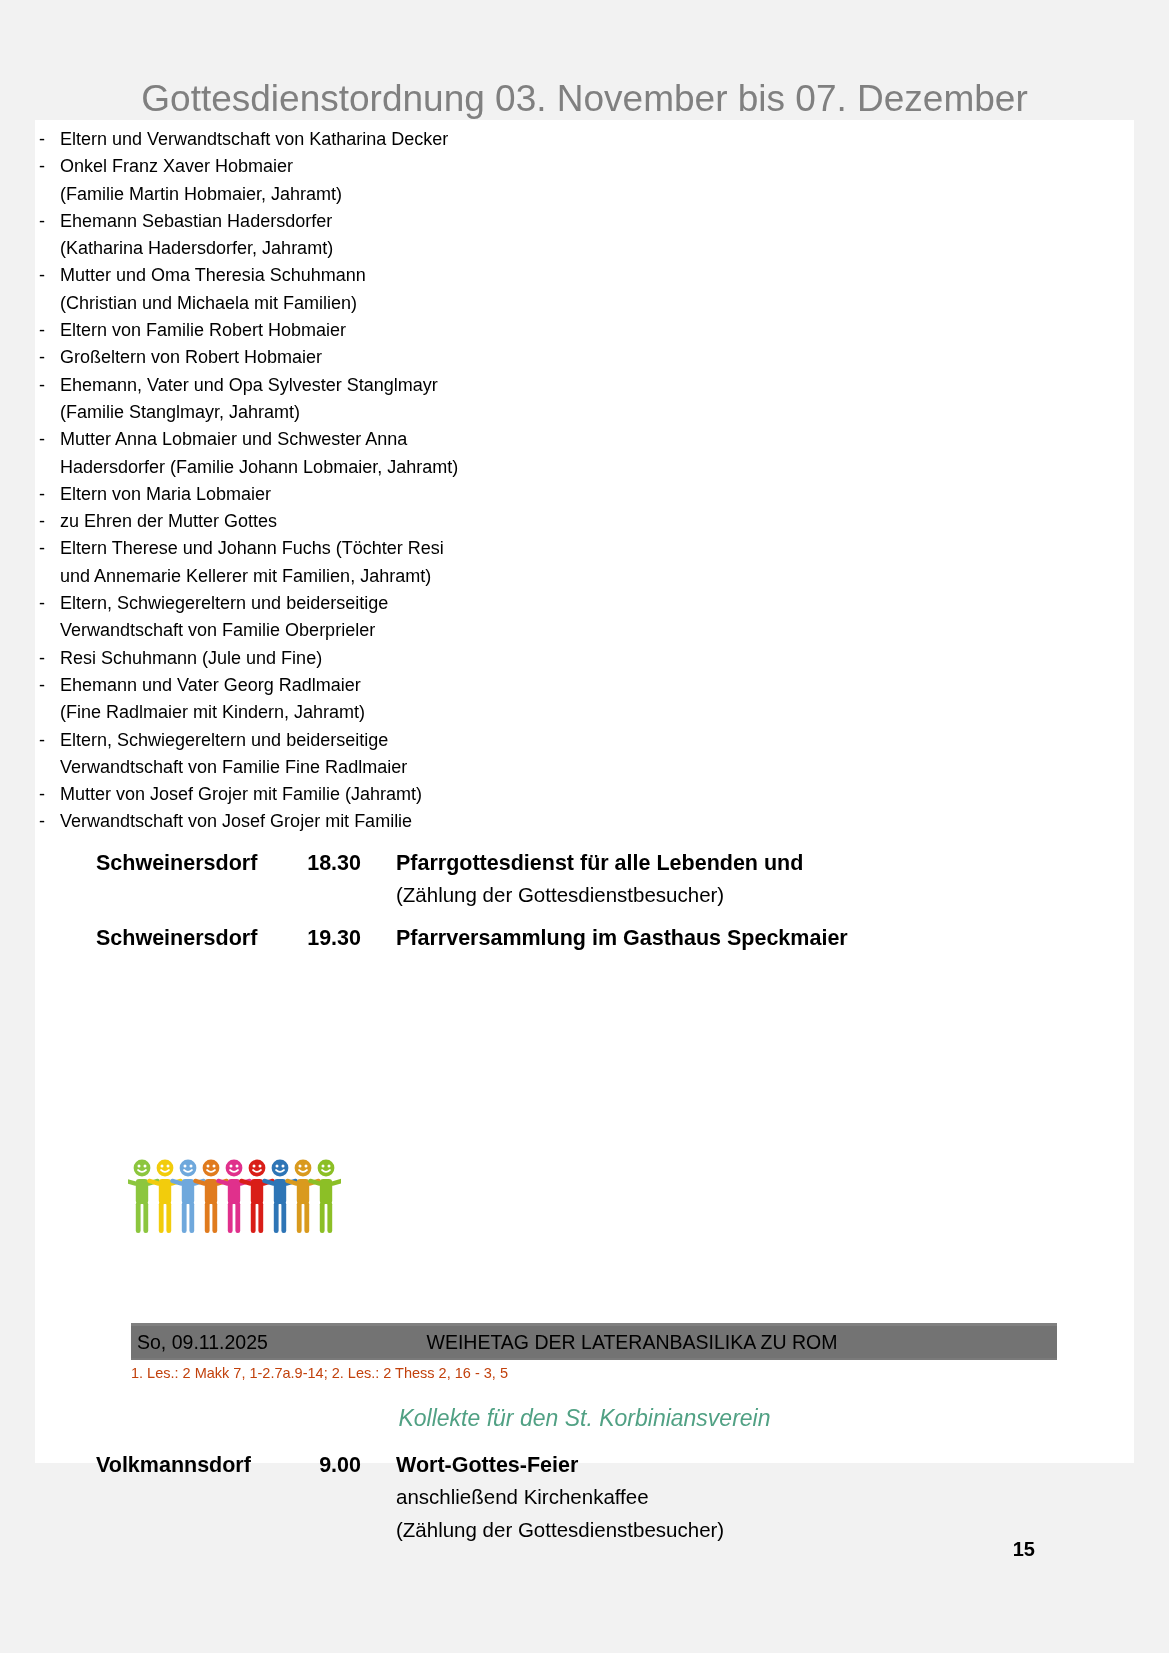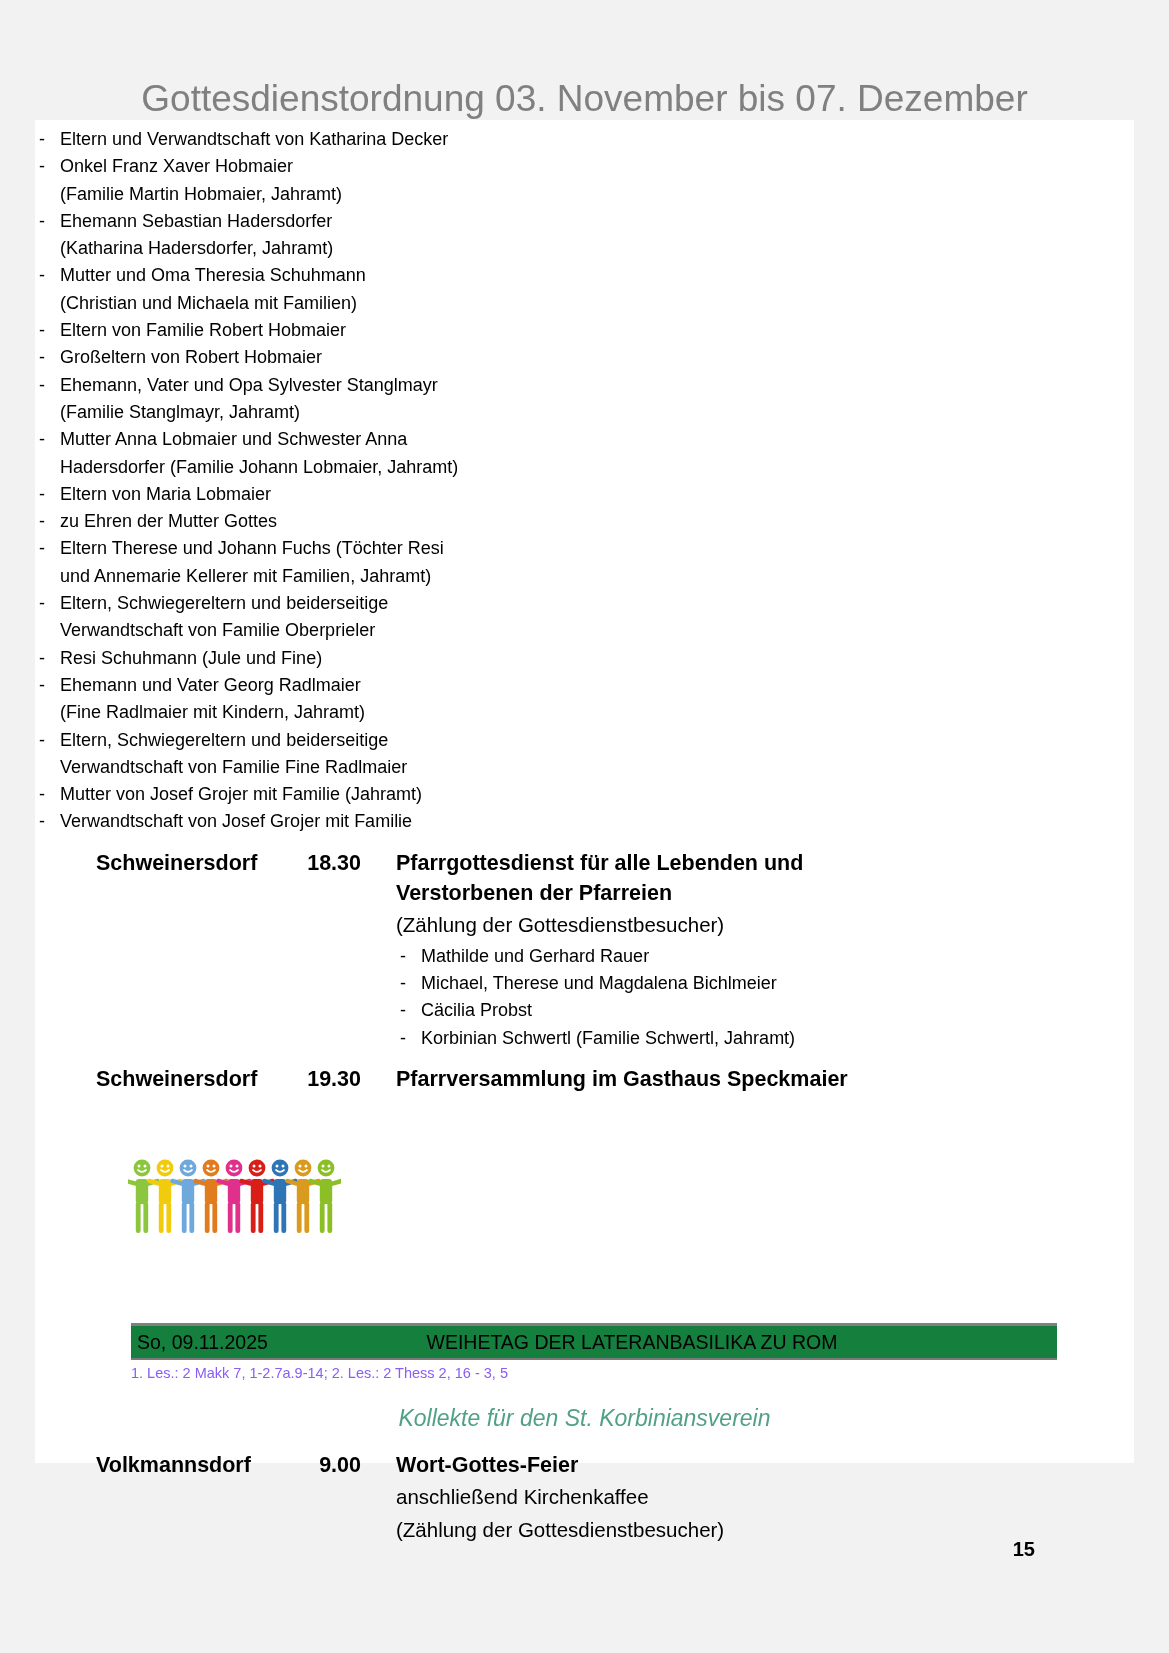--- a/index.html
+++ b/index.html
@@ -154,21 +154,21 @@
     left: 96px;
     top: 1203px;
     width: 926px;
   }
   .date-banner-rule {
     height: 3px;
     background: #808080;
     width: 100%;
   }
   .date-banner {
-    background: #15803d;
+    background: #737373;
     height: 32px;
     display: flex;
     align-items: center;
     font-size: 19.5px;
     position: relative;
   }
   .date-banner .dt {
     padding-left: 6px;
     white-space: nowrap;
   }
@@ -183,21 +183,21 @@
     height: 2px;
     background: #7a7a7a;
     width: 100%;
   }
   .readings {
     position: absolute;
     left: 96px;
     top: 1243px;
     font-size: 14.5px;
     line-height: 20px;
-    color: #8b5cf6;
+    color: #c2410c;
   }
 
   .kollekte {
     position: absolute;
     left: 0;
     top: 1285px;
     width: 1099px;
     text-align: center;
     font-style: italic;
     font-size: 23px;
@@ -264,28 +264,21 @@
           <li>Mutter von Josef Grojer mit Familie (Jahramt)</li>
           <li>Verwandtschaft von Josef Grojer mit Familie</li>
         </ul>
     </div>
 
     <div class="service-row" style="margin-top:12px;">
       <div class="place">Schweinersdorf</div>
       <div class="time">18.30</div>
       <div class="desc">
         <span class="bold">Pfarrgottesdienst für alle Lebenden und</span>
-        <span class="bold">Verstorbenen der Pfarreien</span>
         <span class="normal">(Zählung der Gottesdienstbesucher)</span>
-        <ul class="intentions" id="memorial-items" style="margin-top:2px;">
-            <li>Mathilde und Gerhard Rauer</li>
-            <li>Michael, Therese und Magdalena Bichlmeier</li>
-            <li>Cäcilia Probst</li>
-            <li>Korbinian Schwertl (Familie Schwertl, Jahramt)</li>
-          </ul>
       </div>
     </div>
 
     <div class="people-graphic">
       <svg viewBox="0 0 213 80" width="213" height="80" xmlns="http://www.w3.org/2000/svg" aria-hidden="true">
         <g id="people-group">
             <g fill="#8CC63E">
               <circle cx="14" cy="10" r="8.4"></circle>
               <circle cx="11" cy="8" r="1.5" fill="#ffffff"></circle>
               <circle cx="17" cy="8" r="1.5" fill="#ffffff"></circle>

